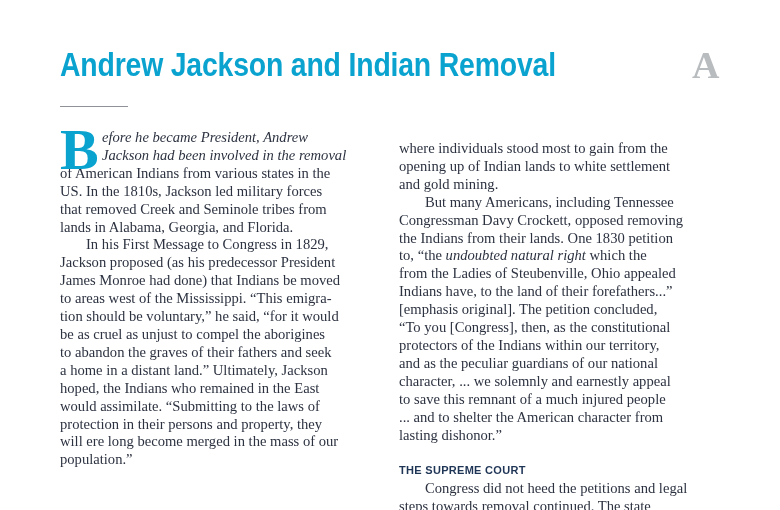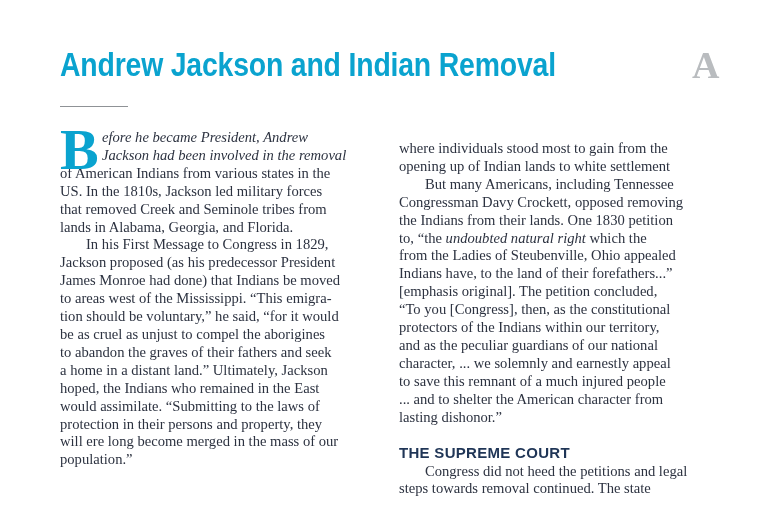--- a/index.html
+++ b/index.html
@@ -57,21 +57,21 @@
     font-size: 58px;
     line-height: 58px;
     color: #0aa3cf;
   }
   .dc-pad { padding-left: 42px; font-style: italic; }
   em { font-style: italic; }
   .section-heading {
     display: block;
     font-family: "Liberation Sans", "DejaVu Sans", sans-serif;
     font-weight: bold;
-    font-size: 15px;
+    font-size: 11px;
     line-height: 18px;
     color: #1f3556;
     letter-spacing: 0.3px;
     margin-top: 17px;
     margin-bottom: 1px;
   }
 </style>
 </head>
 <body>
 
@@ -103,20 +103,21 @@
     <span class="line">protection in their persons and property, they</span>
     <span class="line">will ere long become merged in the mass of our</span>
     <span class="line">population.”</span>
   </div>
 </div>
 
 <div class="col col-right">
   <div>
     <span class="line">where individuals stood most to gain from the</span>
     <span class="line">opening up of Indian lands to white settlement</span>
+    <span class="line">and gold mining.</span>
   </div>
   <div>
     <span class="line indent">But many Americans, including Tennessee</span>
     <span class="line">Congressman Davy Crockett, opposed removing</span>
     <span class="line">the Indians from their lands. One 1830 petition</span>
     <span class="line"><span>to, “the </span><em>undoubted natural right</em><span> which the</span></span>
     <span class="line">from the Ladies of Steubenville, Ohio appealed</span>
     <span class="line">Indians have, to the land of their forefathers...”</span>
     <span class="line">[emphasis original]. The petition concluded,</span>
     <span class="line">“To you [Congress], then, as the constitutional</span>

